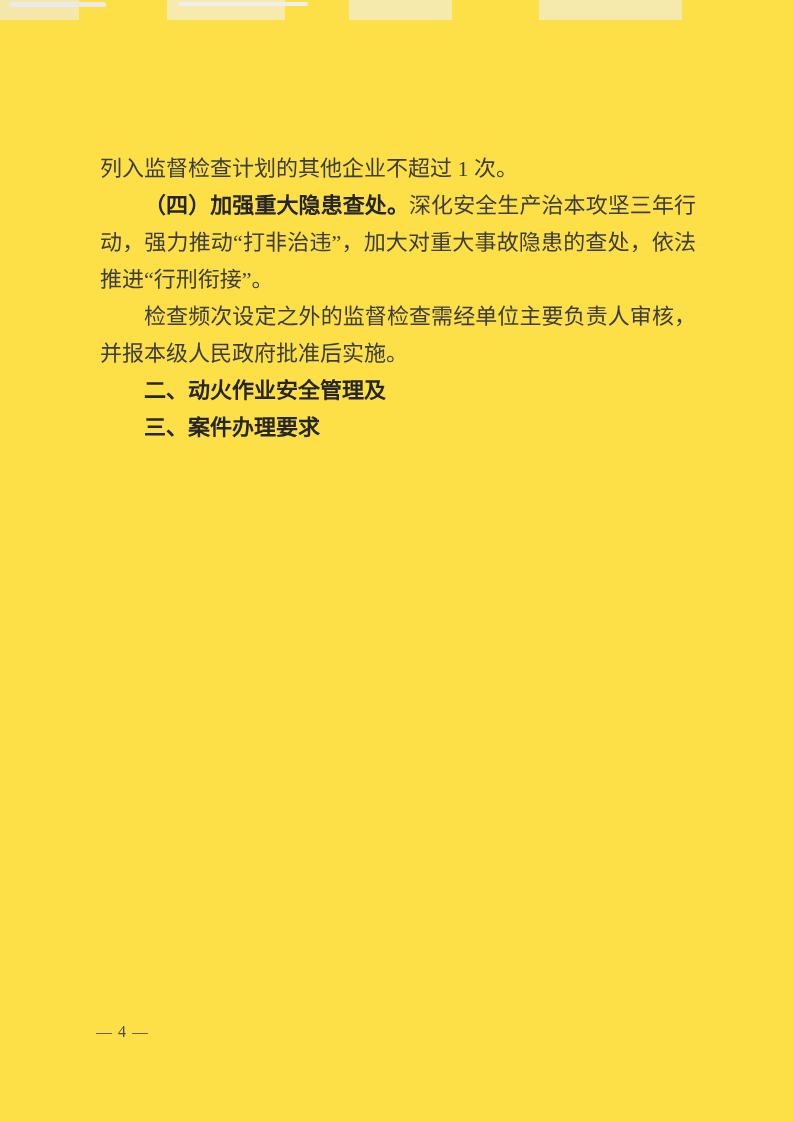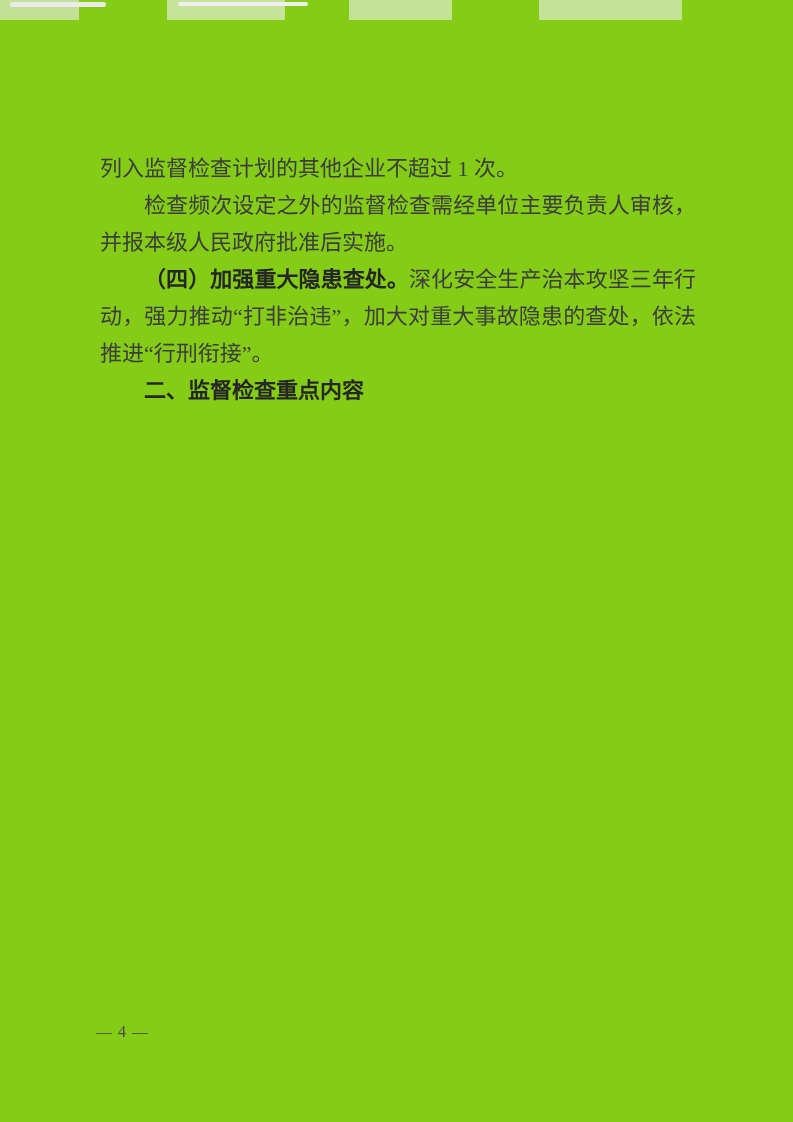--- a/index.html
+++ b/index.html
@@ -4,21 +4,21 @@
 <style>
   html, body {
     margin: 0;
     padding: 0;
     background: #ffffff;
   }
   .page {
     position: relative;
     width: 793px;
     height: 1122px;
-    background: #84cc16;
+    background: #fde047;
     overflow: hidden;
     font-family: "Liberation Serif", "DejaVu Serif", serif;
   }
   
   .scan-noise {
     position: absolute;
     top: 0; left: 0;
     width: 100%;
     height: 20px;
     opacity: 0.6;
@@ -80,21 +80,22 @@
 </head>
 <body>
 
 <div class="page">
   <div class="scan-noise"></div>
   <div class="scan-dash-a"></div>
   <div class="scan-dash-b"></div>
 
   <main class="content" id="paragraphs">
       <p class="body"><span>列入监督检查计划的其他企业不超过 1 次。</span></p>
+      <p class="body indent"><strong class="lead">（四）加强重大隐患查处。</strong><span>深化安全生产治本攻坚三年行动，强力推动“打非治违”，加大对重大事故隐患的查处，依法推进“行刑衔接”。</span></p>
       <p class="body indent"><span>检查频次设定之外的监督检查需经单位主要负责人审核，并报本级人民政府批准后实施。</span></p>
-      <p class="body indent"><strong class="lead">（四）加强重大隐患查处。</strong><span>深化安全生产治本攻坚三年行动，强力推动“打非治违”，加大对重大事故隐患的查处，依法推进“行刑衔接”。</span></p>
-      <p class="heading indent"><span>二、监督检查重点内容</span></p>
+      <p class="heading indent"><span>二、动火作业安全管理及</span></p>
+      <p class="heading indent"><span>三、案件办理要求</span></p>
     </main>
 
   <footer class="footer">
     <span>— 4 —</span>
   </footer>
 </div>
 
 </body></html>

